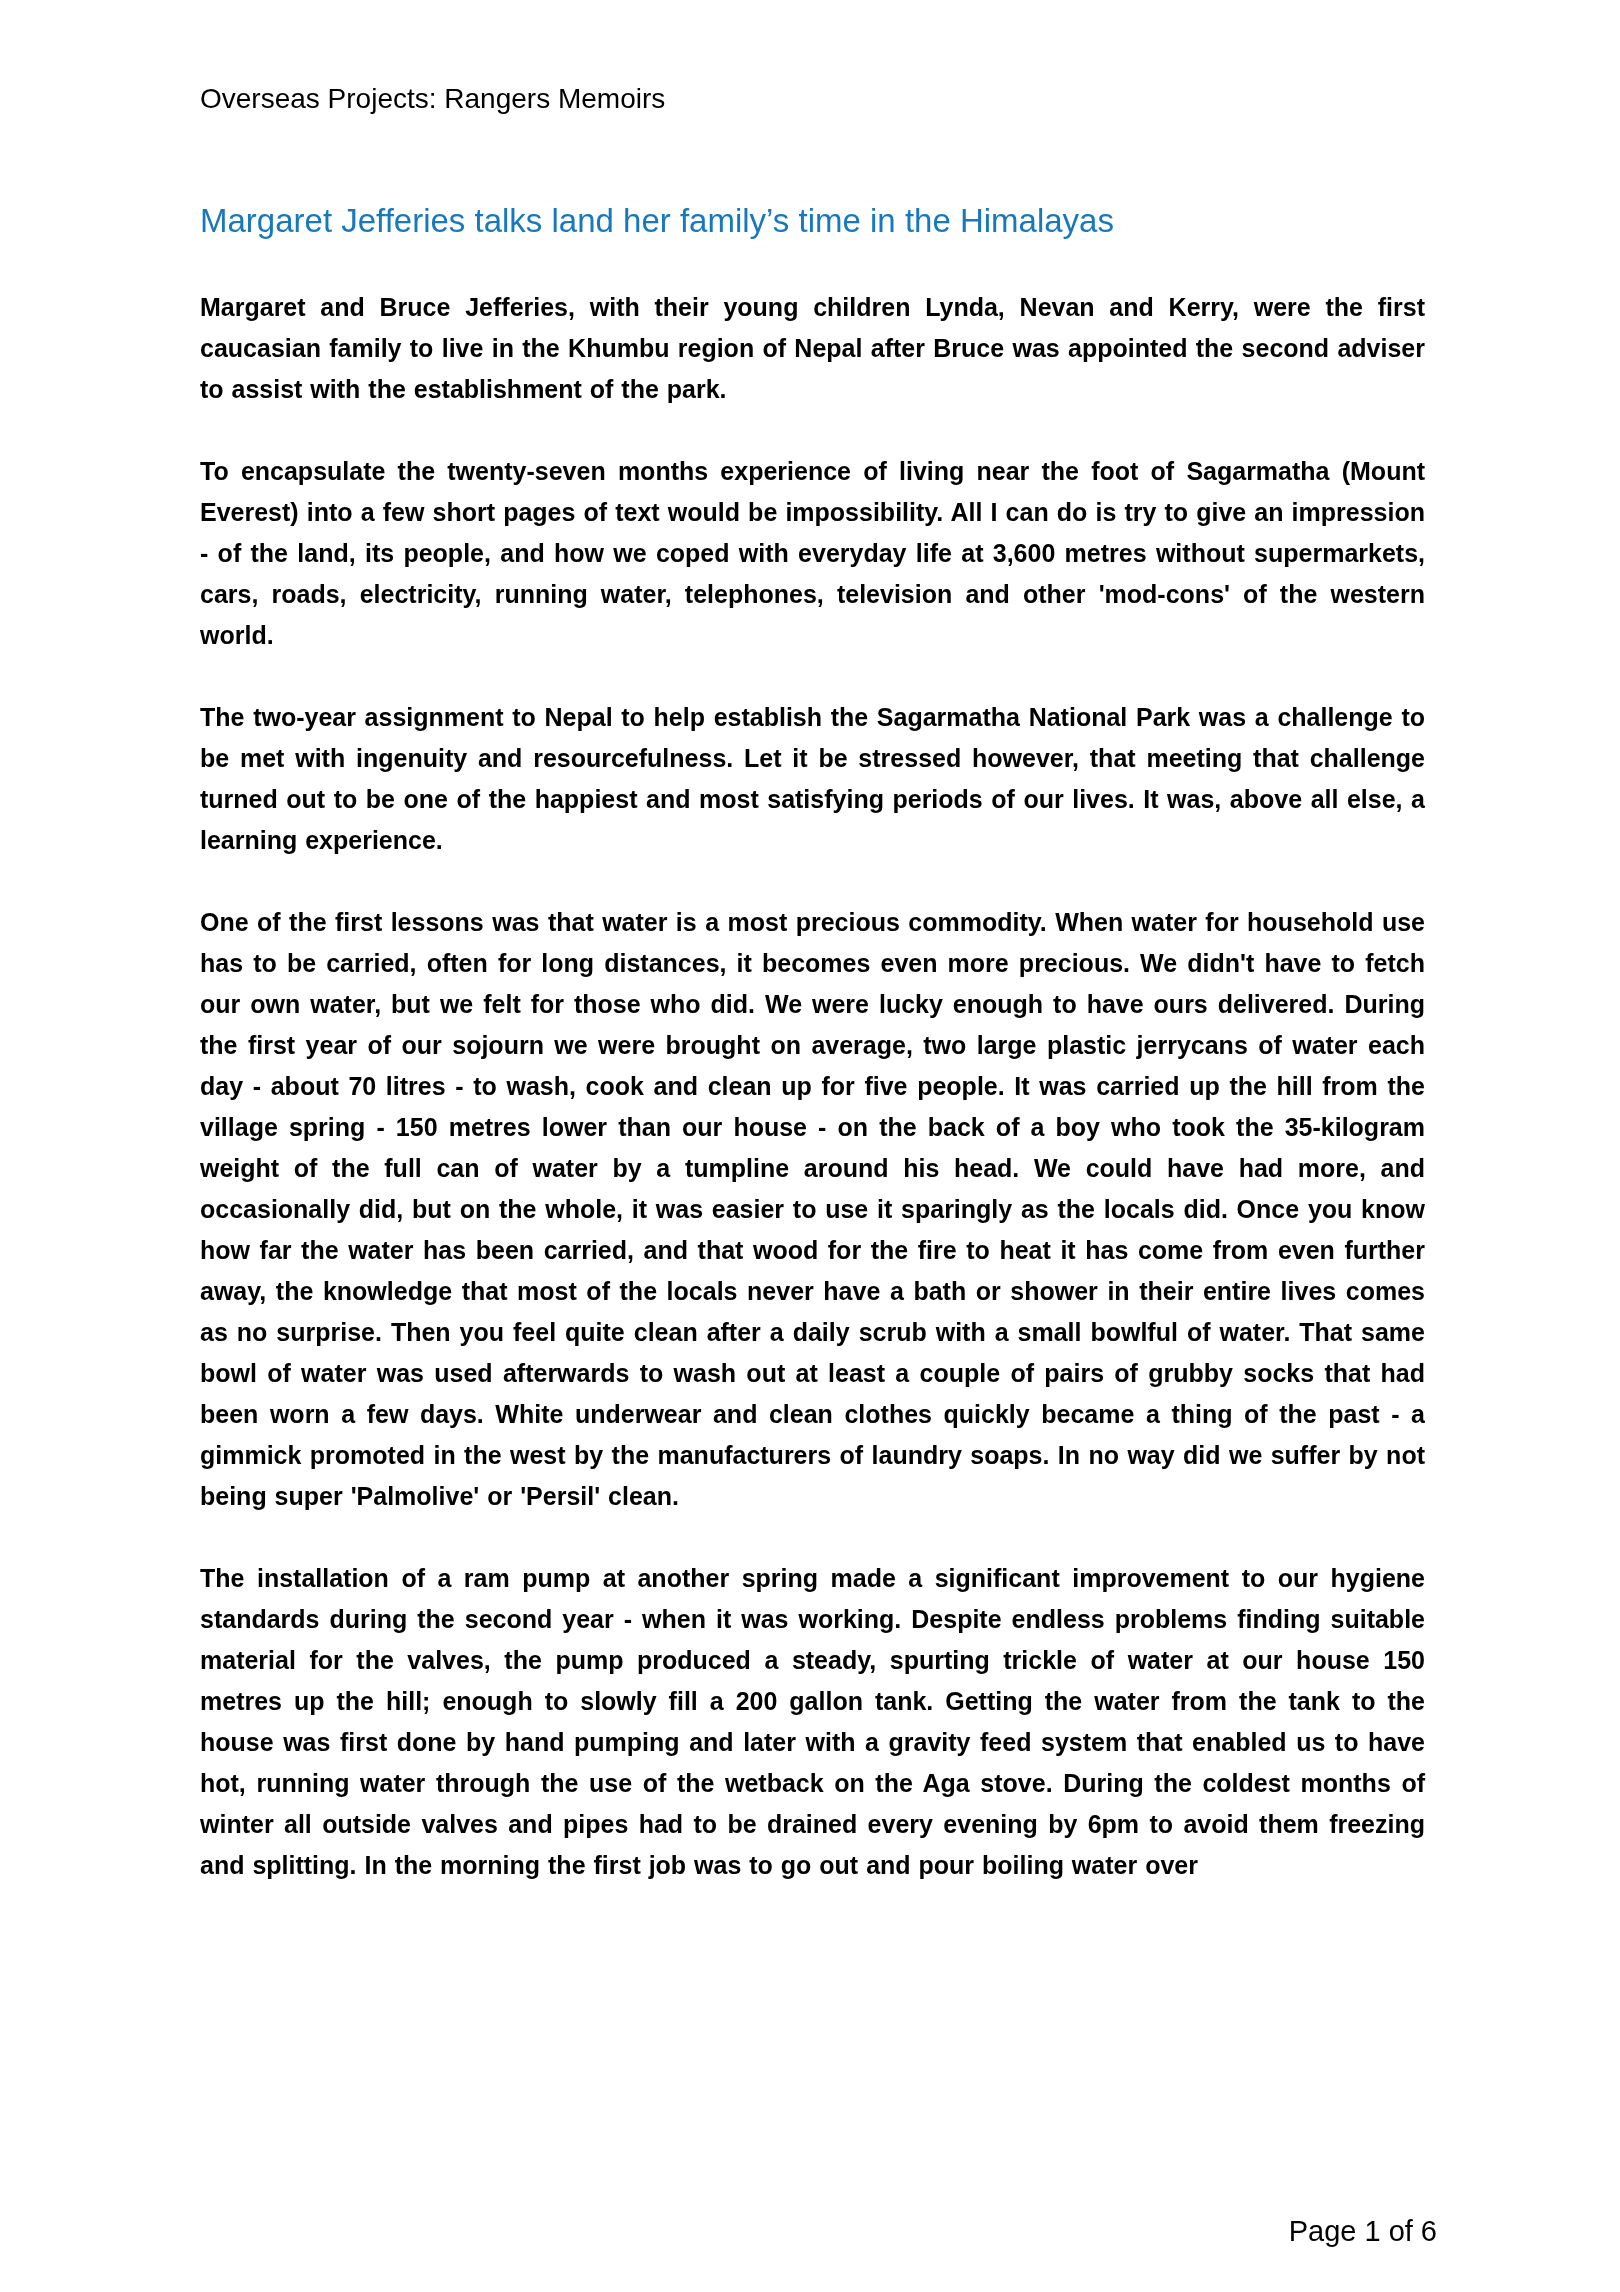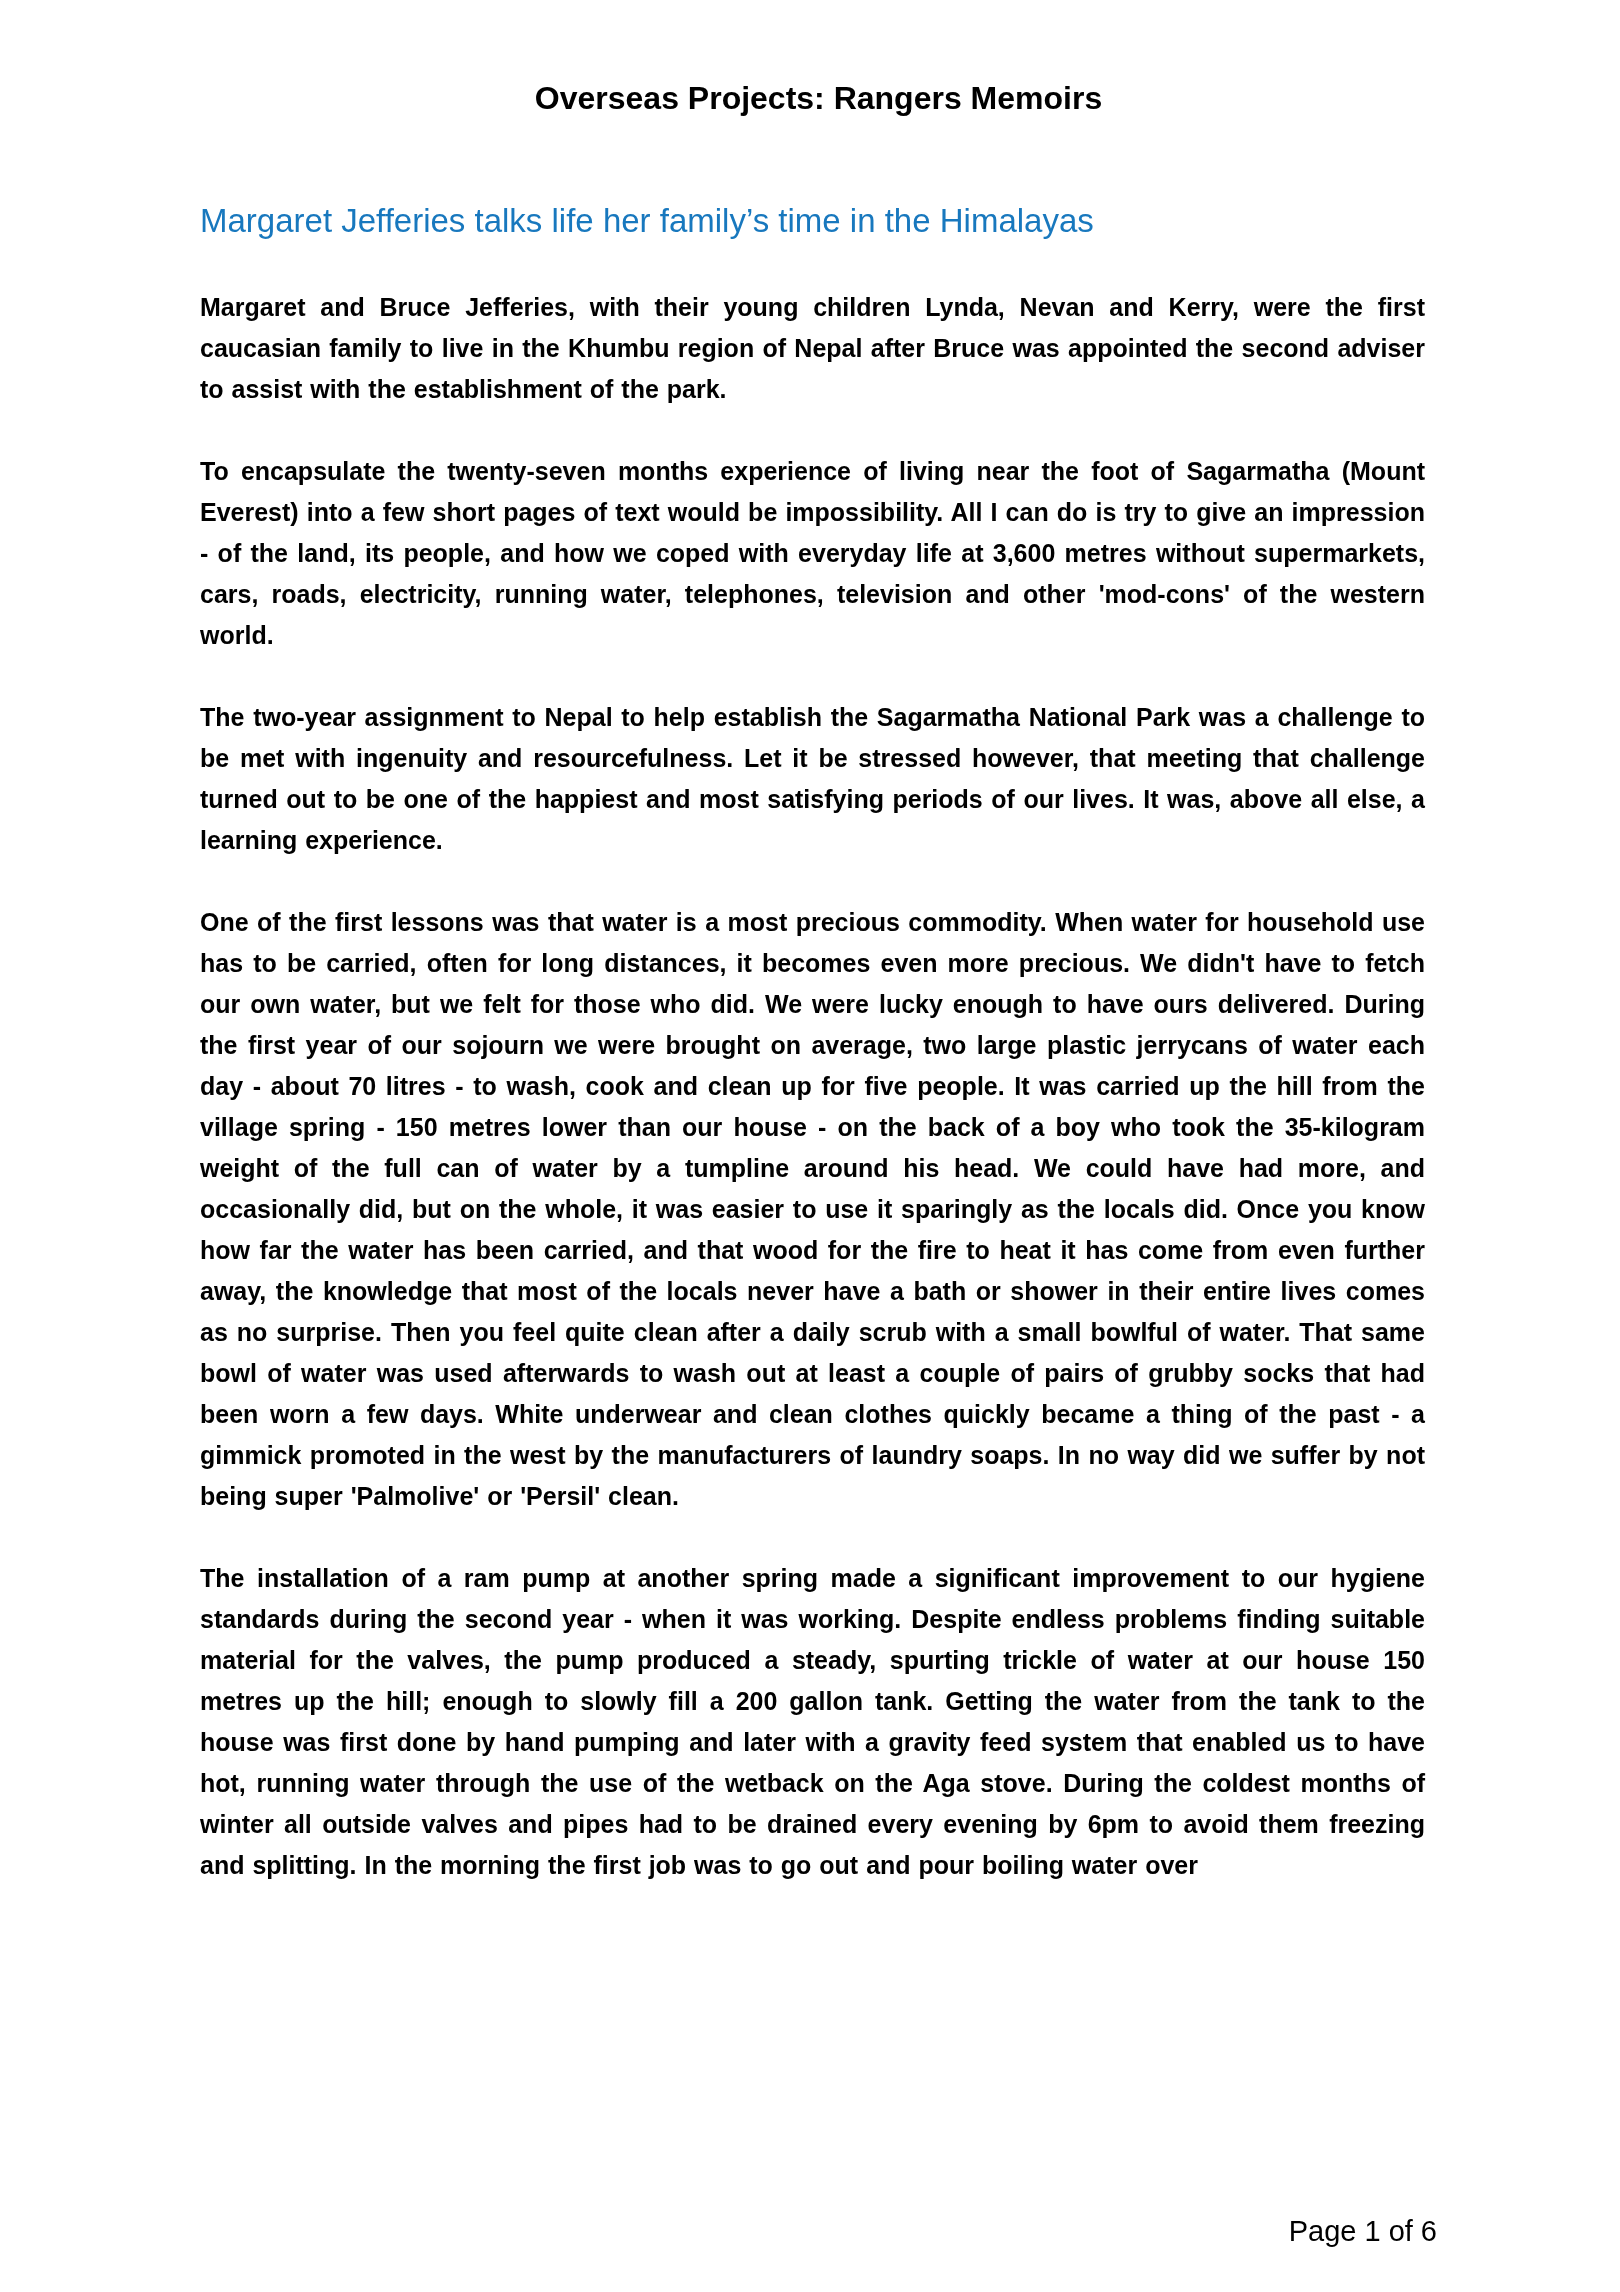--- a/index.html
+++ b/index.html
@@ -17,25 +17,25 @@
     overflow: hidden;
     box-sizing: border-box;
   }
   .content {
     position: absolute;
     left: 200px;
     top: 78px;
     width: 1237px;
   }
   .doc-header {
-    font-size: 32px;
+    font-size: 28px;
     line-height: 41px;
-    font-weight: 700;
+    font-weight: 400;
     margin: 0 0 80px 0;
-    text-align: center;
+    text-align: left;
   }
   .doc-title {
     font-size: 33px;
     line-height: 43px;
     font-weight: 400;
     margin: 0 0 45px 0;
     text-align: left;
   }
   .body-par {
     font-size: 25px;
@@ -56,21 +56,21 @@
   }
 </style>
 </head>
 <body>
 
 <div class="page">
   <div class="content">
 
     <div class="doc-header">Overseas Projects: Rangers Memoirs</div>
 
-    <h1 class="doc-title" style="color: rgb(24, 120, 190);">Margaret Jefferies talks life her family’s time in the Himalayas</h1>
+    <h1 class="doc-title" style="color: rgb(24, 120, 190);">Margaret Jefferies talks land her family’s time in the Himalayas</h1>
 
     <p class="body-par">Margaret and Bruce Jefferies, with their young children Lynda, Nevan and Kerry, were the first caucasian family to live in the Khumbu region of Nepal after Bruce was appointed the second adviser to assist with the establishment of the park.</p>
 
     <p class="body-par">To encapsulate the twenty-seven months experience of living near the foot of Sagarmatha (Mount Everest) into a few short pages of text would be impossibility. All I can do is try to give an impression - of the land, its people, and how we coped with everyday life at 3,600 metres without supermarkets, cars, roads, electricity, running water, telephones, television and other 'mod-cons' of the western world.</p>
 
     <p class="body-par">The two-year assignment to Nepal to help establish the Sagarmatha National Park was a challenge to be met with ingenuity and resourcefulness. Let it be stressed however, that meeting that challenge turned out to be one of the happiest and most satisfying periods of our lives. It was, above all else, a learning experience.</p>
 
     <p class="body-par">One of the first lessons was that water is a most precious commodity. When water for household use has to be carried, often for long distances, it becomes even more precious. We didn't have to fetch our own water, but we felt for those who did. We were lucky enough to have ours delivered. During the first year of our sojourn we were brought on average, two large plastic jerrycans of water each day - about 70 litres - to wash, cook and clean up for five people. It was carried up the hill from the village spring - 150 metres lower than our house - on the back of a boy who took the 35-kilogram weight of the full can of water by a tumpline around his head. We could have had more, and occasionally did, but on the whole, it was easier to use it sparingly as the locals did. Once you know how far the water has been carried, and that wood for the fire to heat it has come from even further away, the knowledge that most of the locals never have a bath or shower in their entire lives comes as no surprise. Then you feel quite clean after a daily scrub with a small bowlful of water. That same bowl of water was used afterwards to wash out at least a couple of pairs of grubby socks that had been worn a few days. White underwear and clean clothes quickly became a thing of the past - a gimmick promoted in the west by the manufacturers of laundry soaps.  In no way did we suffer by not being super 'Palmolive' or 'Persil' clean.</p>
 
     <p class="body-par">The installation of a ram pump at another spring made a significant improvement to our hygiene standards during the second year - when it was working. Despite endless problems finding suitable material for the valves, the pump produced a steady, spurting trickle of water at our house 150 metres up the hill; enough to slowly fill a 200 gallon tank. Getting the water from the tank to the house was first done by hand pumping and later with a gravity feed system that enabled us to have hot, running water through the use of the wetback on the Aga stove. During the coldest months of winter all outside valves and pipes had to be drained every evening by 6pm to avoid them freezing and splitting. In the morning the first job was to go out and pour boiling water over</p>

